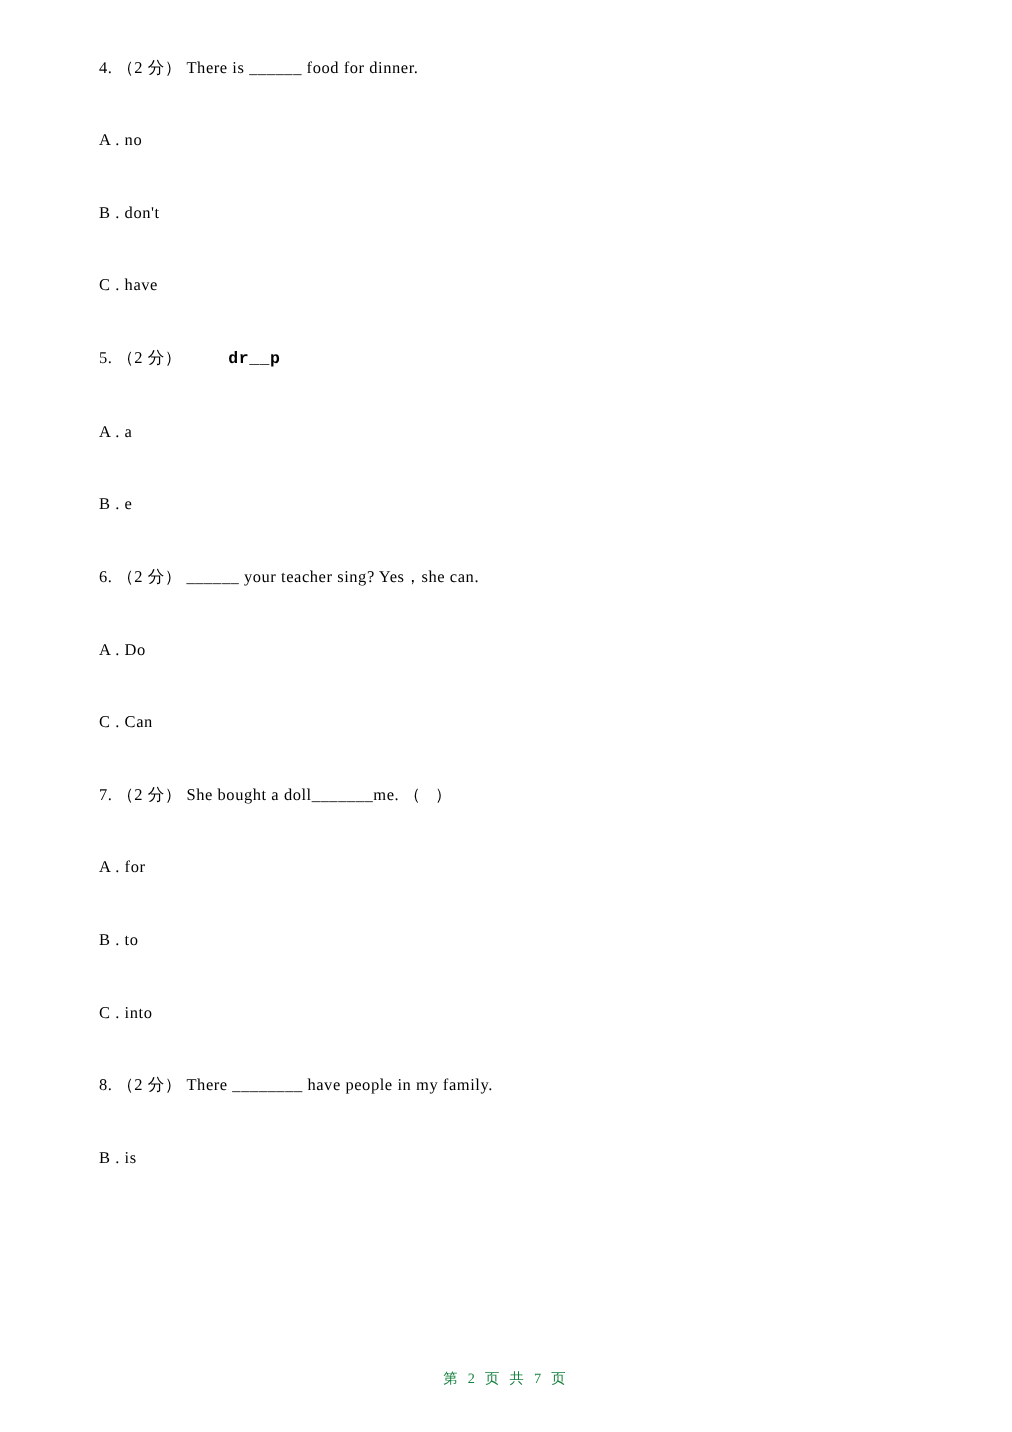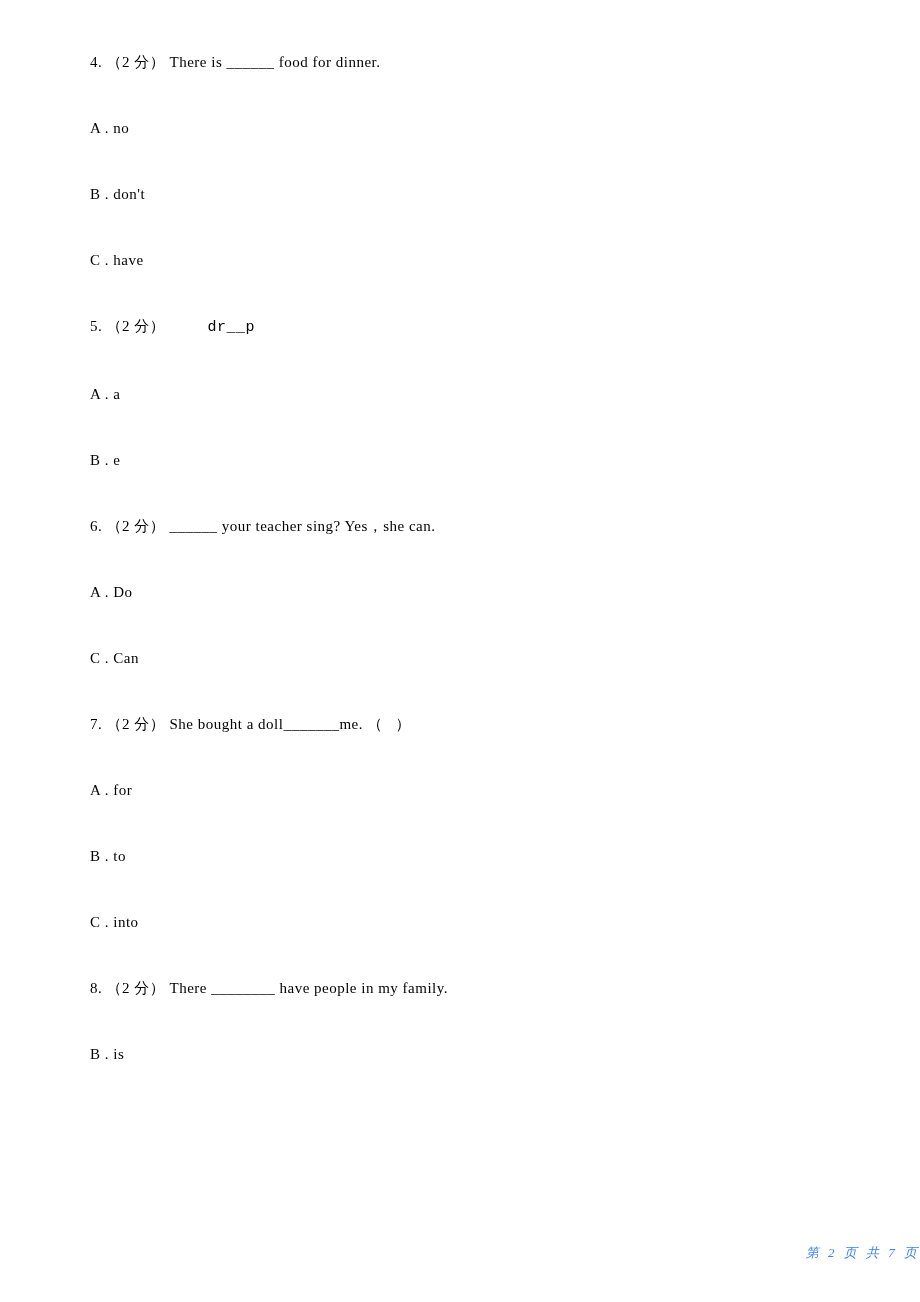--- a/index.html
+++ b/index.html
@@ -27,28 +27,28 @@
     font-size: 15px;
     line-height: 1.6;
     margin-bottom: 42px;
     letter-spacing: 0.5px;
   }
   .footer {
     position: absolute;
     bottom: 40px;
     left: 0;
     width: 100%;
-    text-align: right;
+    text-align: center;
     font-size: 13px;
     letter-spacing: 3px;
-    color: #3b82f6;
-    font-style: italic;
+    color: #15803d;
   }
   .mono {
     font-family: "Courier New", monospace;
+    font-weight: bold;
   }
 </style>
 </head>
 <body>
 
 <div class="page">
 
   <div class="q">
     <span>4.</span>
     <span>（2 分）</span>

